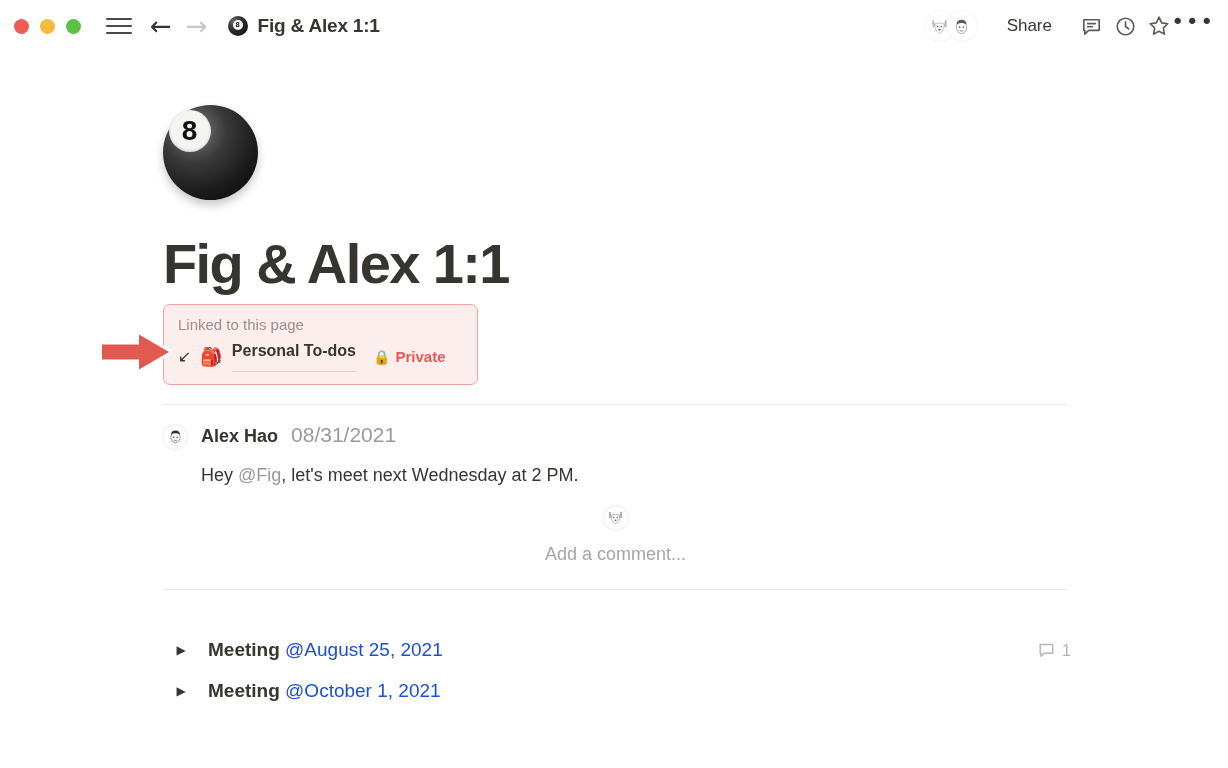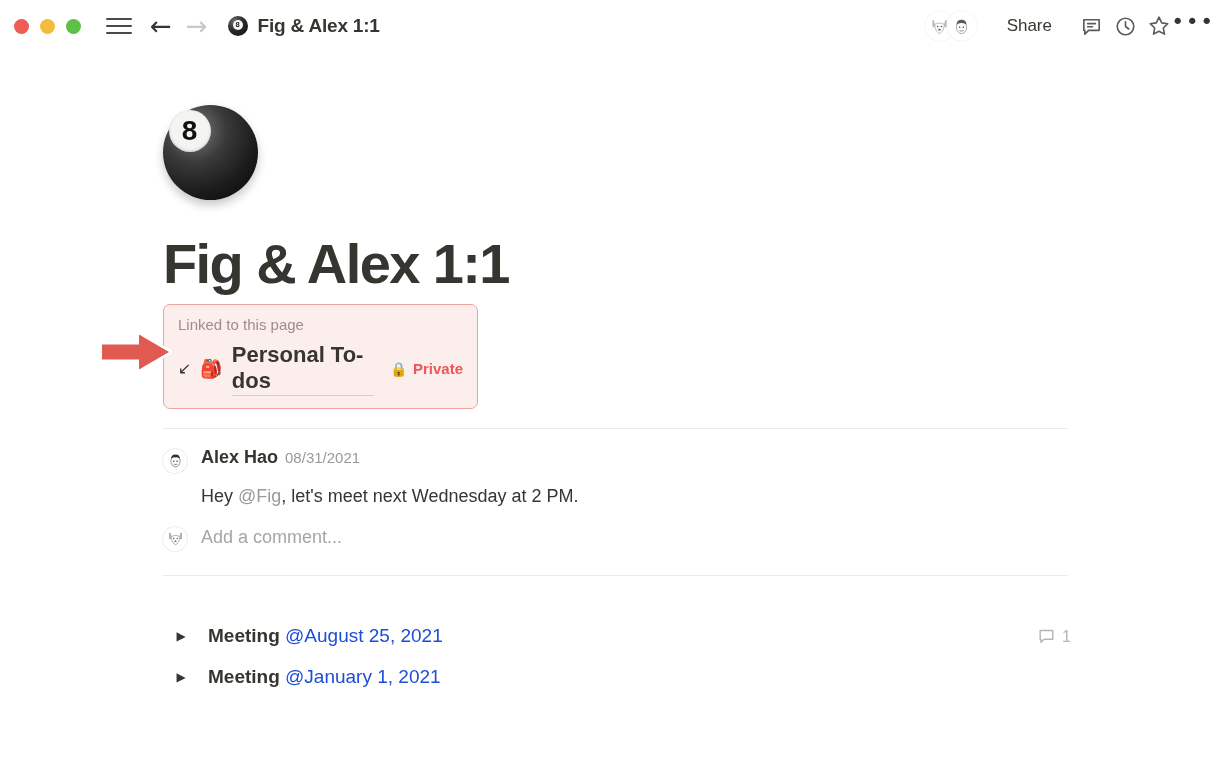--- a/index.html
+++ b/index.html
@@ -162,23 +162,23 @@
   .linked-label {
     font-size:15px; color:#9b8f8e; margin-bottom:9px;
   }
   .linked-row { display:flex; align-items:center; gap:9px; }
   .linked-arrow {
     font-size:16px; color:#37352f; line-height:1;
     font-family:"DejaVu Sans", sans-serif;
   }
   .linked-emoji { font-size:18px; line-height:1; font-family:"DejaVu Sans", sans-serif; }
   .linked-name {
-    font-size:22px; font-weight:600; color:#37352f;
+    font-size:16px; font-weight:600; color:#37352f;
     border-bottom:1.4px solid #d6cfce;
-    padding-bottom:1px; cursor:pointer;
+    padding-bottom:11px; cursor:pointer;
   }
   .private-tag {
     display:flex; align-items:center; gap:5px;
     margin-left:8px;
     font-size:15px; font-weight:600; color:#eb5757;
   }
   .lock-glyph { font-size:14px; font-family:"DejaVu Sans", sans-serif; }
 
   
   .annot-arrow {
@@ -192,26 +192,26 @@
 
   
   .comment { display:flex; gap:14px; margin-top:18px; }
   .c-avatar {
     width:24px; height:24px; border-radius:50%;
     background:#fff; box-shadow:0 0 0 1px rgba(0,0,0,0.07);
     display:flex; align-items:center; justify-content:center;
     font-size:14px; line-height:1; flex:none; margin-top:2px;
     font-family:"DejaVu Sans", sans-serif; overflow:hidden;
   }
-  .c-head { display:flex; align-items:baseline; gap:7px; }
+  .c-head { display:flex; align-items:baseline; gap:13px; }
   .c-author { font-size:18px; font-weight:bold; color:#37352f; }
-  .c-date { font-size:15px; color:#9b9a97; }
+  .c-date { font-size:21px; color:#9b9a97; }
   .c-text { font-size:18px; color:#37352f; margin-top:16px; line-height:1.4; }
   .mention { color:#9b9a97; }
-  .add-comment { display:flex; gap:14px; margin-top:16px; align-items:center; }
+  .add-comment { display:flex; gap:14px; margin-top:16px; align-items:center;flex-direction:column; }
   .add-comment-text { font-size:18px; color:#a5a5a3; cursor:text; }
 
   
   .toggles { margin-top:40px; }
   .toggle-row {
     display:flex; align-items:center;
     height:41px; position:relative;
   }
   .tri {
     width:22px; text-align:center;
@@ -383,19 +383,19 @@
           <div class="comment-count">
             <svg width="19" height="19" viewBox="0 0 24 24" fill="none" stroke="#b6b5b2" stroke-width="1.8">
               <path d="M4 5h16v11H9l-4 4v-4H4z" stroke-linejoin="round"></path>
             </svg>
             <span>1</span>
           </div>
         </div>
 
         <div class="toggle-row">
           <div class="tri">▶</div>
-          <div class="toggle-text"><b>Meeting </b><span class="date-mention">@January 1, 2021</span></div>
+          <div class="toggle-text"><b>Meeting </b><span class="date-mention">@October 1, 2021</span></div>
         </div>
 
       </div>
     </div>
   </div>
 </div>
 
 </body></html>

